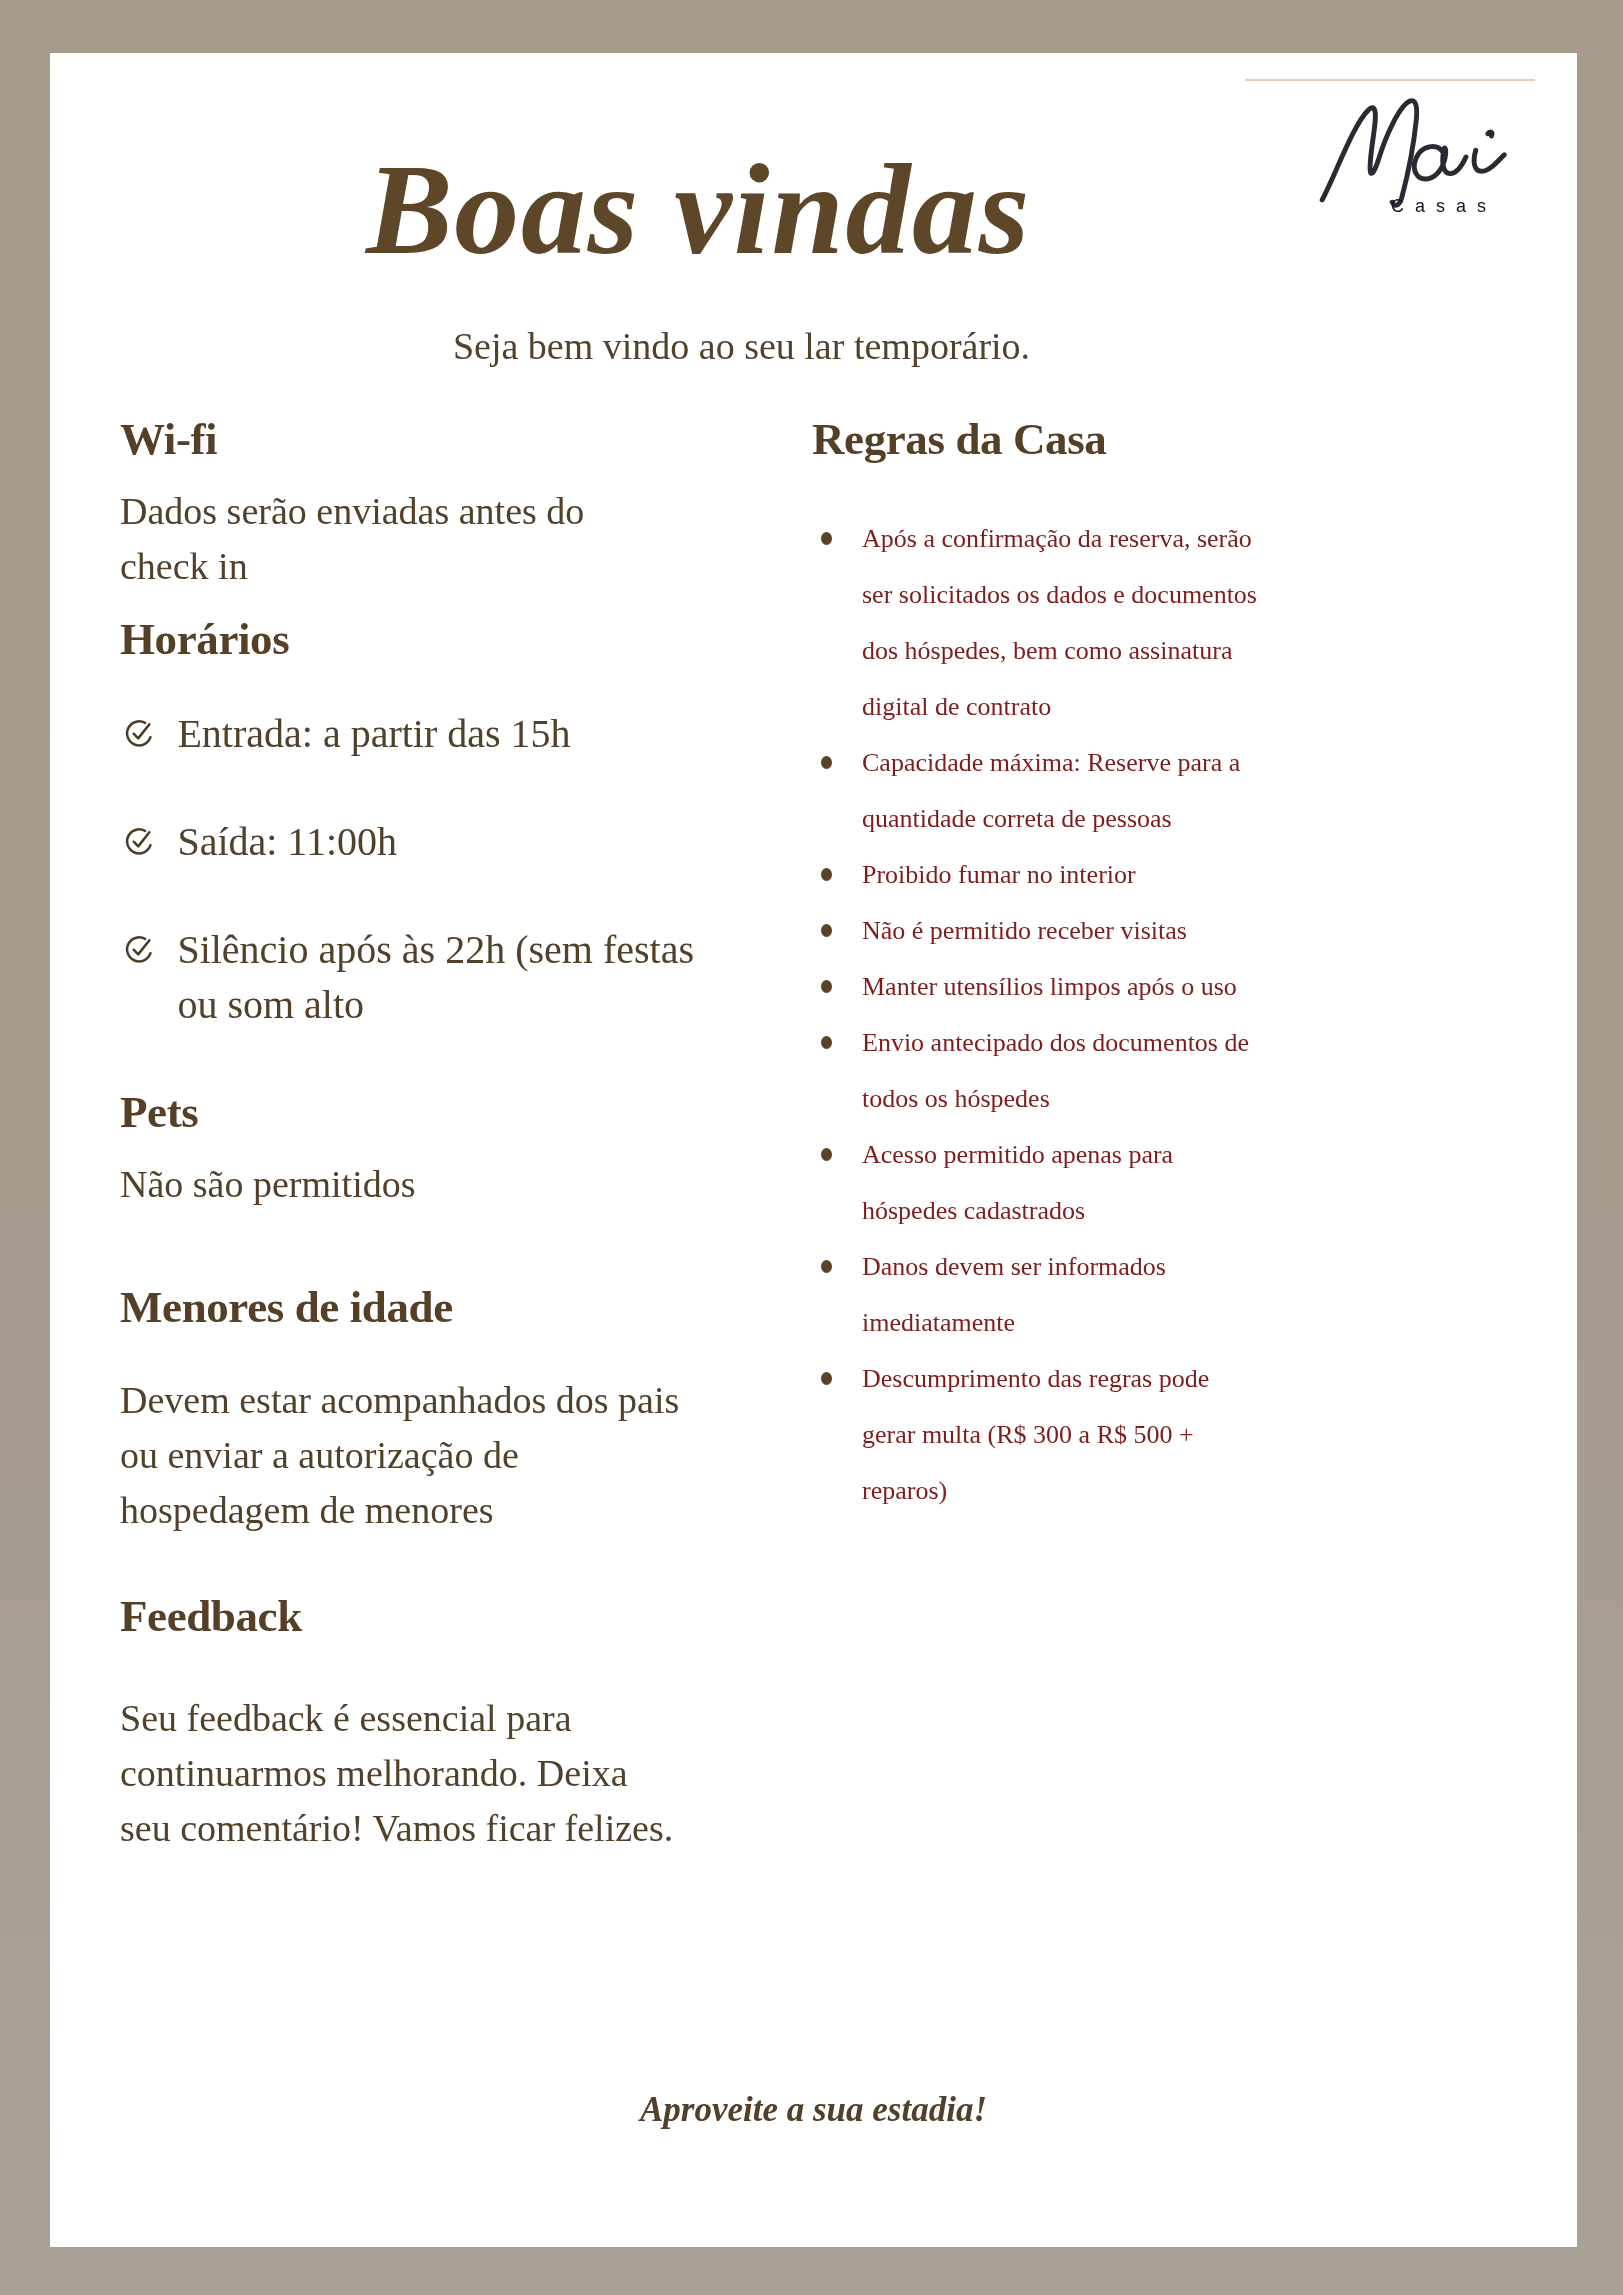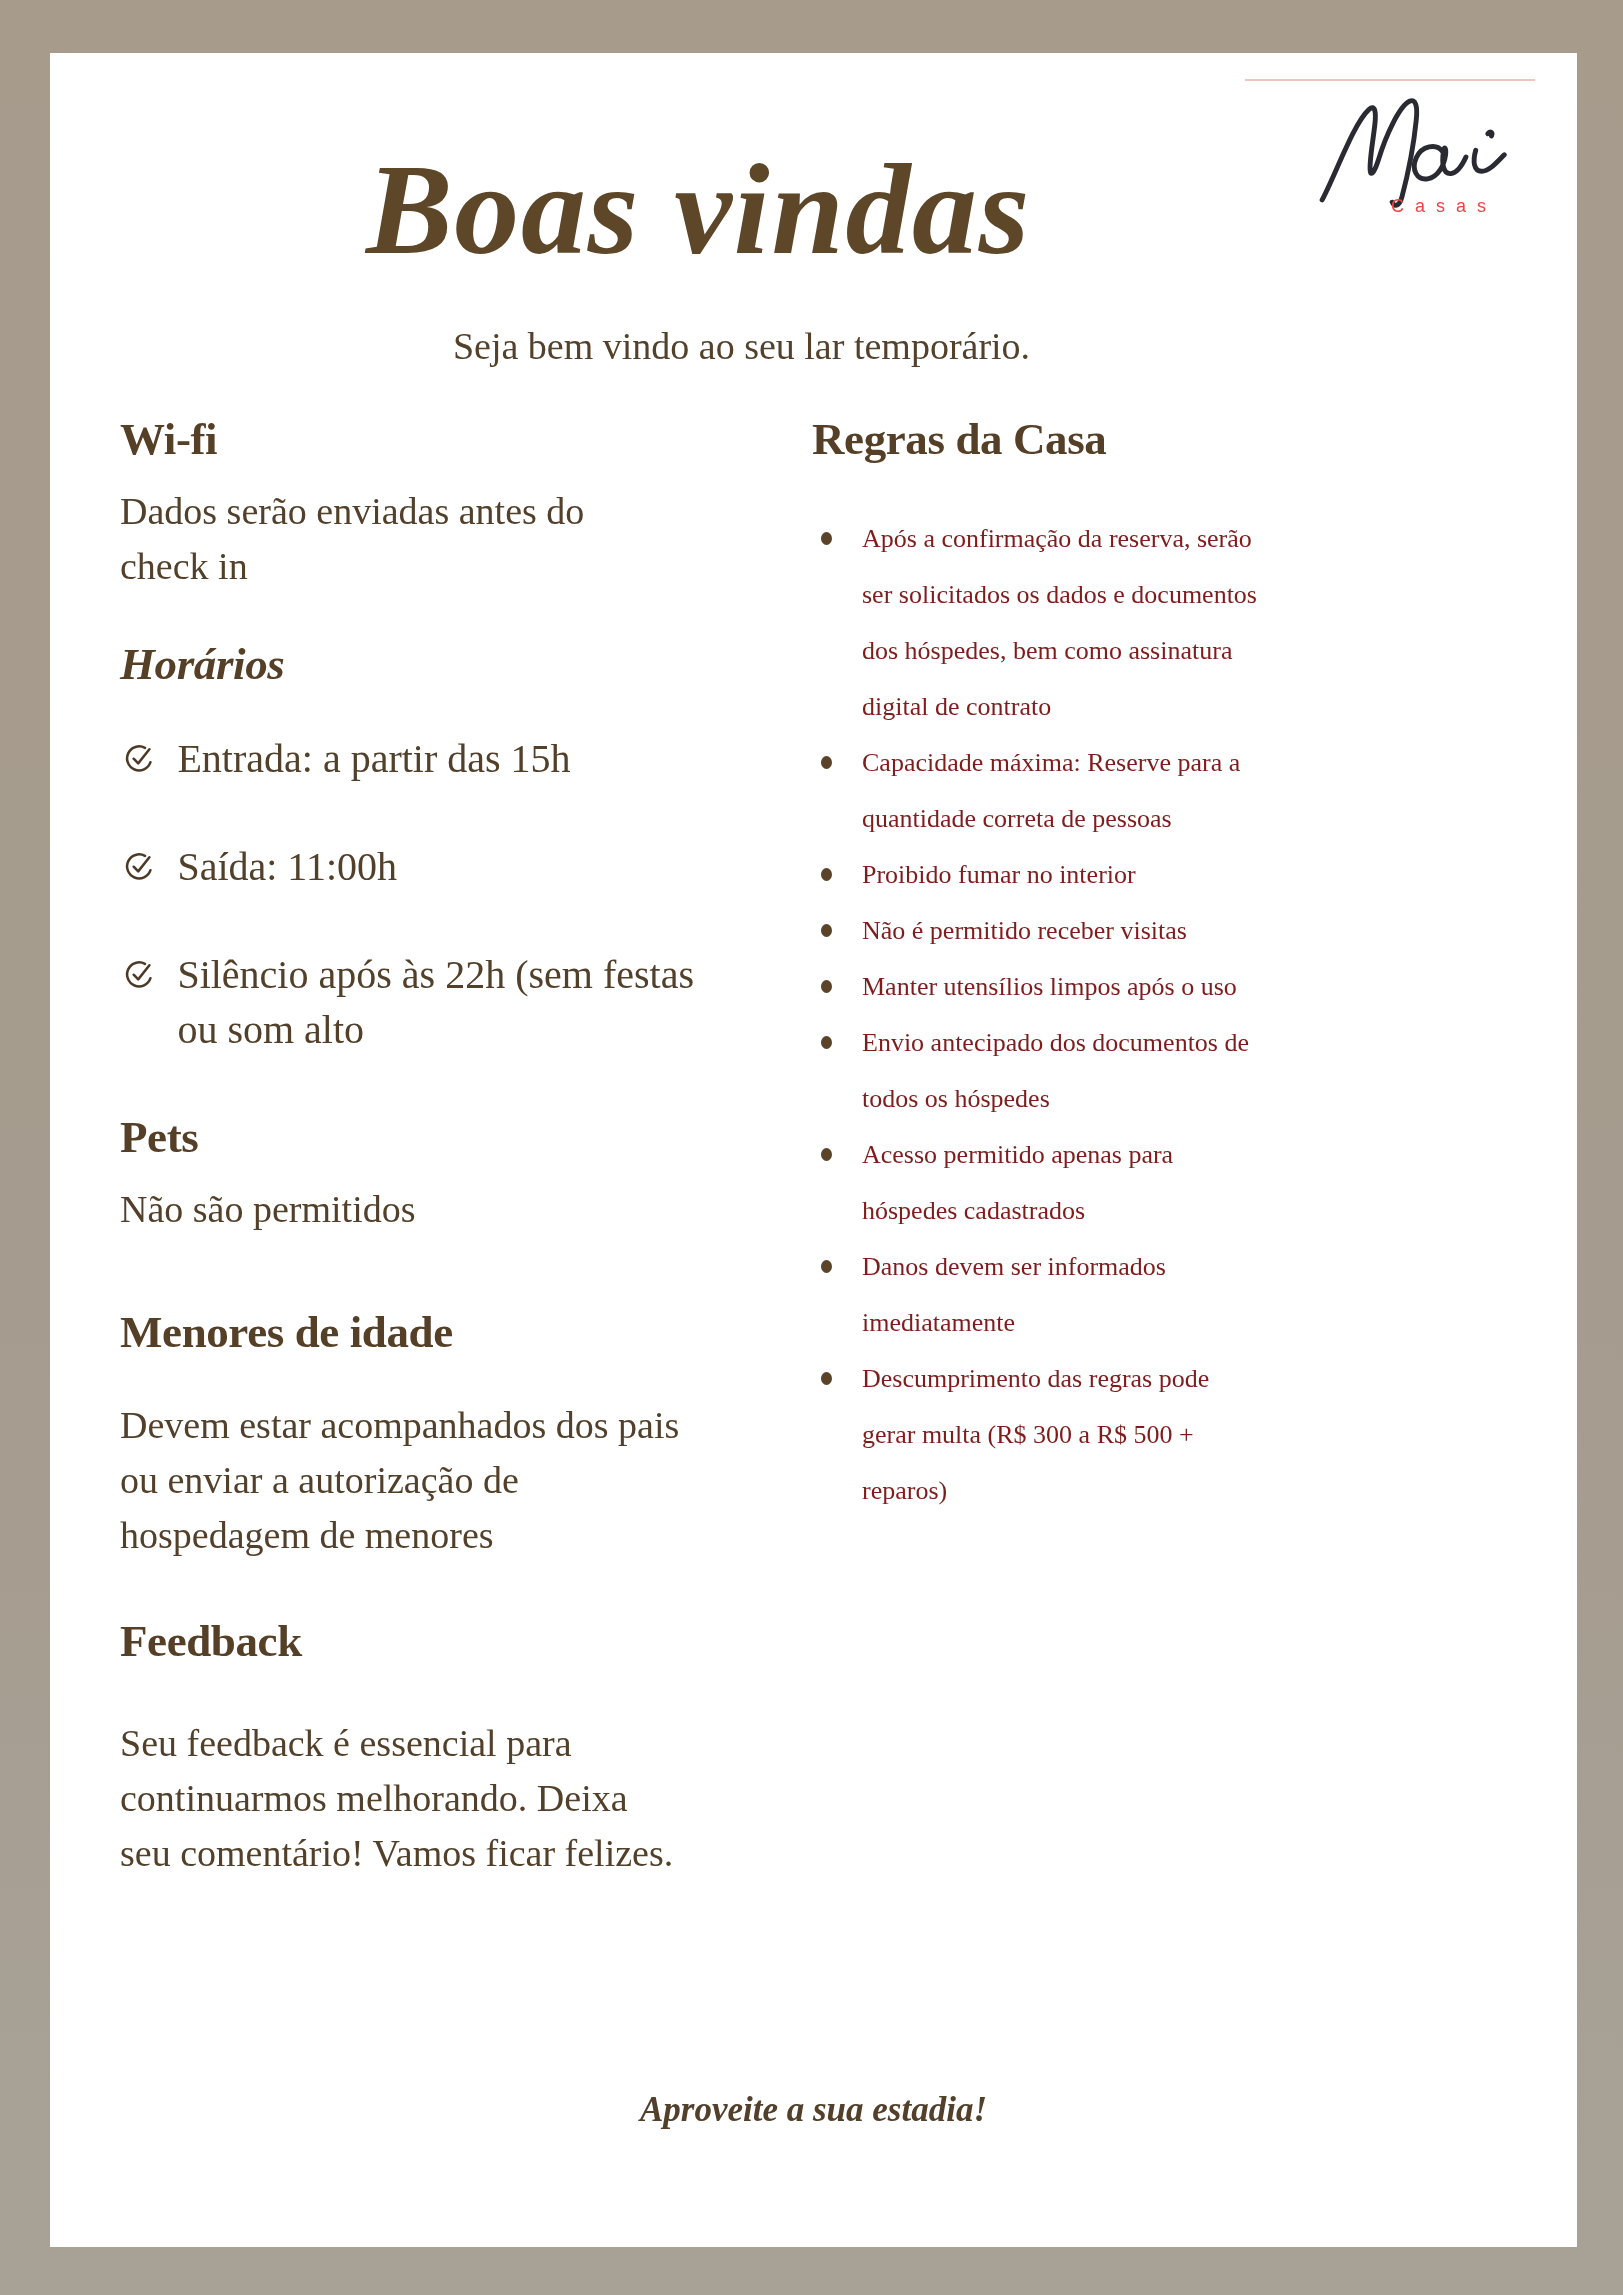--- a/index.html
+++ b/index.html
@@ -38,21 +38,21 @@
   .logo{
     position:absolute;top:26px;right:42px;width:290px;
     border-top:2.6px solid #ecc9bc;
   }
   .logo svg{display:block;margin:8.5px 0 0 auto;}
   .logo-sub{
     margin:-22px 38px 11px 0;
     text-align:right;
     font-family:"Liberation Sans","DejaVu Sans",sans-serif;
     font-size:18px;letter-spacing:11px;
-    color:#ef4444;
+    color:#0f172a;
   }
   
   .columns{
     position:absolute;top:359px;left:70px;
     display:flex;gap:68px;
   }
   .col-left{width:624px;}
   .col-right{width:718px;}
   h2{
     margin:0;
@@ -60,21 +60,21 @@
     font-weight:700;
     letter-spacing:-0.4px;
     color:#553f27;
   }
   .body-text{
     margin:17px 0 0 0;
     font-size:38px;line-height:55px;
     color:#52402b;
     white-space:pre-line;
   }
-  .mt-50{margin-top:43px;font-style:italic;}
+  .mt-50{margin-top:18px;}
   .mt-40{margin-top:34px;}
   .mt-80{margin-top:68px;}
   .mt-60{margin-top:51px;}
   .body-menores{margin-top:38px;}
   .body-feedback{margin-top:47px;}
   
   .h-list{margin-top:39px;}
   .h-item{
     display:flex;align-items:flex-start;
     margin-bottom:53px;

